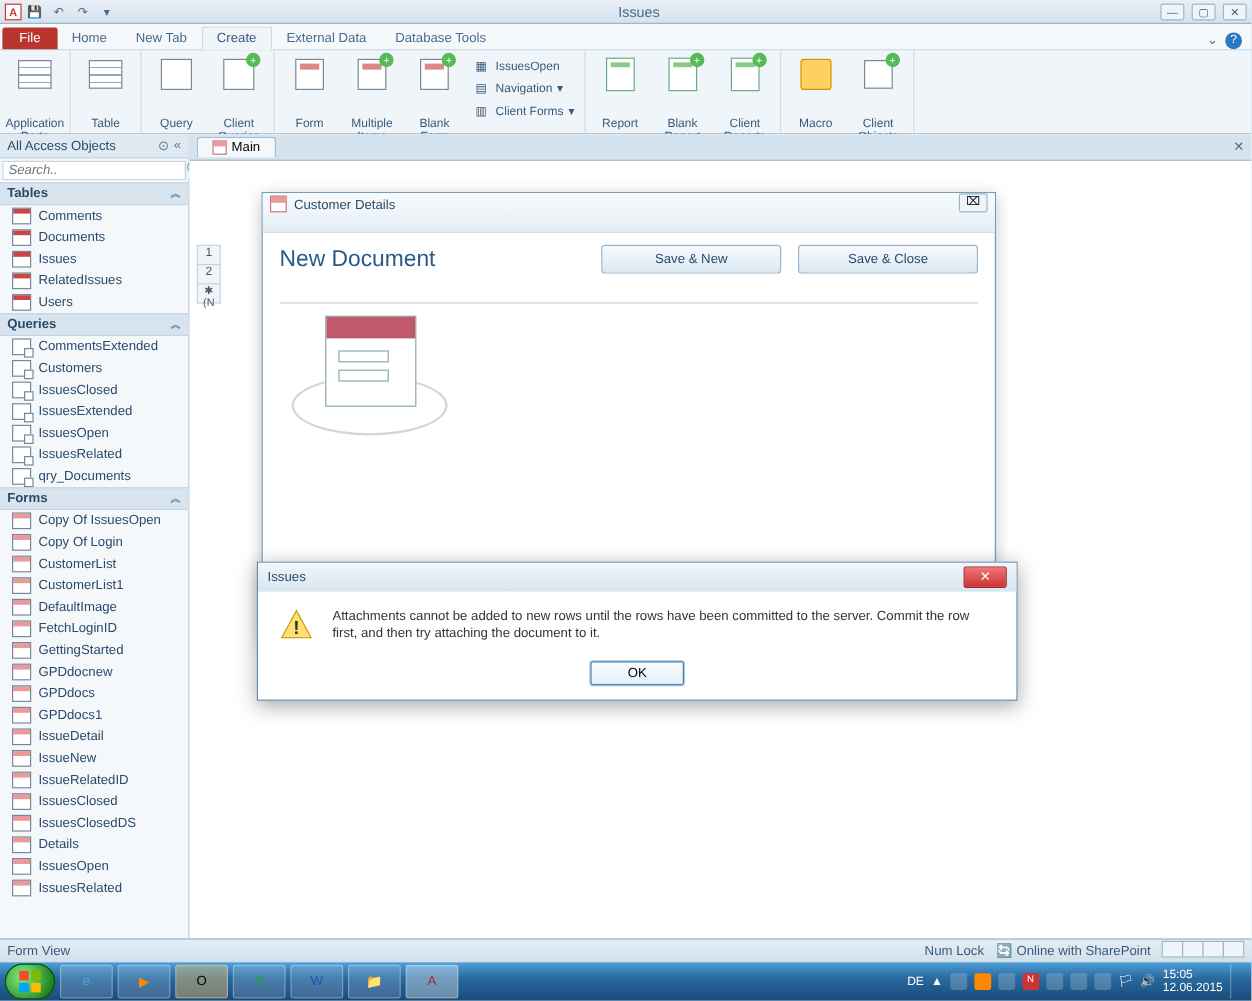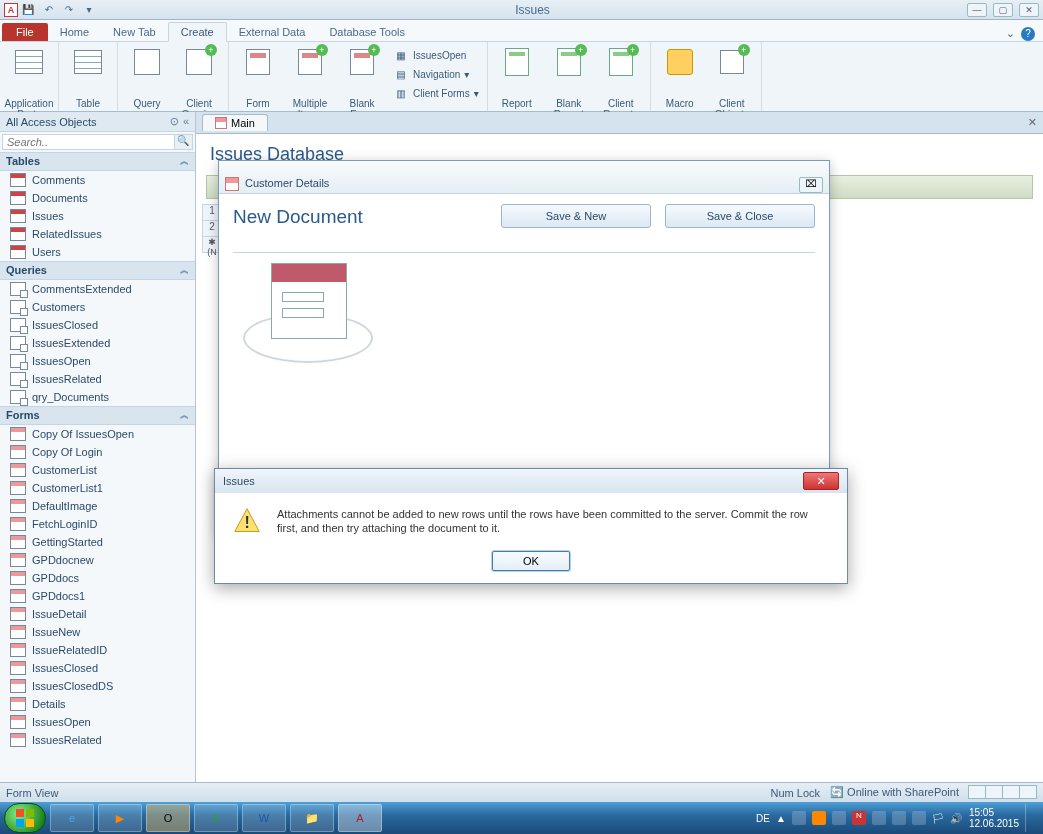--- a/index.html
+++ b/index.html
@@ -40,21 +40,21 @@
 .ic-form { width:24px; height:26px; background:#fff; border:1px solid #789; position:relative; }
 .ic-form::before{content:"";position:absolute;top:3px;left:3px;right:3px;height:5px;background:#d88;}
 .ic-report { width:24px; height:28px; background:#fff; border:1px solid #6a8; position:relative; }
 .ic-report::before{content:"";position:absolute;top:3px;left:3px;right:3px;height:4px;background:#8c8;}
 .ic-macro { width:26px; height:26px; background:#ffd060; border:1px solid #c90; border-radius:3px; }
 .ic-module { width:24px; height:24px; background:#fff; border:1px solid #789; }
 .green-plus{ position:absolute; right:-2px; top:-2px; width:12px;height:12px;background:#5b5;border-radius:50%;color:#fff;font-size:9px;text-align:center;line-height:12px;}
 
 
 .workspace { position:absolute; top:112px; left:0; right:0; bottom:24px; display:flex; background:#fff; }
-.navpane { width:196px; border-right:1px solid #b5c5d5; display:flex; flex-direction:column; background:#f5f8fb; }
+.navpane { width:158px; border-right:1px solid #b5c5d5; display:flex; flex-direction:column; background:#f5f8fb; }
 .nav-header { background:#dfe9f1; padding:3px 6px; display:flex; align-items:center; justify-content:space-between; border-bottom:1px solid #c5d5e3; }
 .nav-header .txt { color:#2a4a6a; font-size:11px; }
 .nav-header .icons { display:flex; gap:4px; color:#5a7a9a; }
 .nav-search { display:flex; border:1px solid #c5d5e3; margin:2px; background:#fff; }
 .nav-search input { flex:1; border:none; padding:1px 4px; font-size:11px; font-style:italic; color:#888; outline:none; }
 .nav-search .sbtn { width:18px; background:#e8eff5; border-left:1px solid #c5d5e3; text-align:center; font-size:10px; color:#5a7a9a; }
 .nav-cat { background:#d8e4ee; padding:2px 6px; color:#2a4a6a; font-size:11px; font-weight:bold; display:flex; justify-content:space-between; border-top:1px solid #c5d5e3; border-bottom:1px solid #c5d5e3; }
 .nav-cat .chev { font-size:9px; color:#7a9ab8; }
 .nav-list { overflow-y:auto; }
 .nav-item { display:flex; align-items:center; gap:6px; padding:2px 6px 2px 10px; color:#2a4a6a; font-size:11px; cursor:pointer; }
@@ -71,21 +71,21 @@
 .doc-tab .close { position:absolute; right:6px; color:#666; font-size:11px; cursor:pointer;}
 
 .doc-body { padding:6px 10px; }
 .issues-title { color:#2a5a8a; font-size:18px; padding:4px 0 10px 4px; }
 .tabstrip { height:24px; background:linear-gradient(#e8efe0,#d0dcc4); border:1px solid #b5c5a5; margin-bottom:4px;}
 .rowgutter { position:absolute; left:4px; top:64px; width:20px; }
 .rowgutter div{ height:17px; border:1px solid #c5d5e3; background:#f0f5fa; text-align:center; font-size:10px; color:#556; margin-bottom:-1px;}
 
 
 .cust-window { position:absolute; left:218px; top:160px; width:612px; background:#fff; border:1px solid #7a9ab8; box-shadow:0 3px 12px rgba(0,0,0,0.25); }
-.cust-title { height:24px; background:linear-gradient(#f8fbfd,#e5eef5); border-bottom:1px solid #c5d5e3; display:flex; align-items:flex-start; padding:16px 6px; gap:6px; }
+.cust-title { height:24px; background:linear-gradient(#f8fbfd,#e5eef5); border-bottom:1px solid #c5d5e3; display:flex; align-items:flex-end; padding:16px 6px; gap:6px; }
 .cust-title .fic { width:14px;height:14px;background:#fff;border:1px solid #c77;background-image:linear-gradient(#e99,#e99);background-size:100% 5px;background-repeat:no-repeat;}
 .cust-title .txt { font-size:11px; color:#2a4a6a; }
 .cust-title .cls { margin-left:auto; width:24px; height:16px; border:1px solid #9bb; background:#eef5fa; text-align:center; font-size:10px; border-radius:2px; }
 .cust-body { padding:10px 14px; }
 .cust-head { display:flex; align-items:flex-end; border-bottom:1px solid #c5d5e3; padding-bottom:24px; margin-bottom:10px; }
 .cust-head .title { color:#2a5a8a; font-size:19px; }
 .cust-head .btns { margin-left:auto; display:flex; gap:14px; }
 .cust-head .btn { width:150px; padding:5px 0; text-align:center; background:linear-gradient(#f5faff,#dce8f2); border:1px solid #9ab5cc; color:#2a4a6a; font-size:11px; border-radius:3px; cursor:pointer;}
 .doc-icon { width:130px; height:100px; margin:6px 0 0 10px; position:relative;}
 .doc-icon .ellipse{position:absolute;left:0;bottom:0;width:130px;height:50px;border:2px solid #d0d8de;border-radius:50%;}
@@ -433,24 +433,20 @@
       </div>
   </div>
 
   <div class="content">
     <div class="doc-tab">
       <div class="tabbtn">
           <span class="fic"></span>
           <span>Main</span>
         </div>
       <div class="close">✕</div>
-    </div>
-    <div class="doc-body">
-      <div class="issues-title">Issues Database</div>
-      <div class="tabstrip"></div>
     </div>
     <div class="rowgutter" style="top:92px;left:6px;">
       <div>1</div>
       <div>2</div>
       <div style="font-size:9px;">✱ <span style="font-size:9px;">(N</span></div>
     </div>
   </div>
 </div>
 
 <div class="cust-window">

